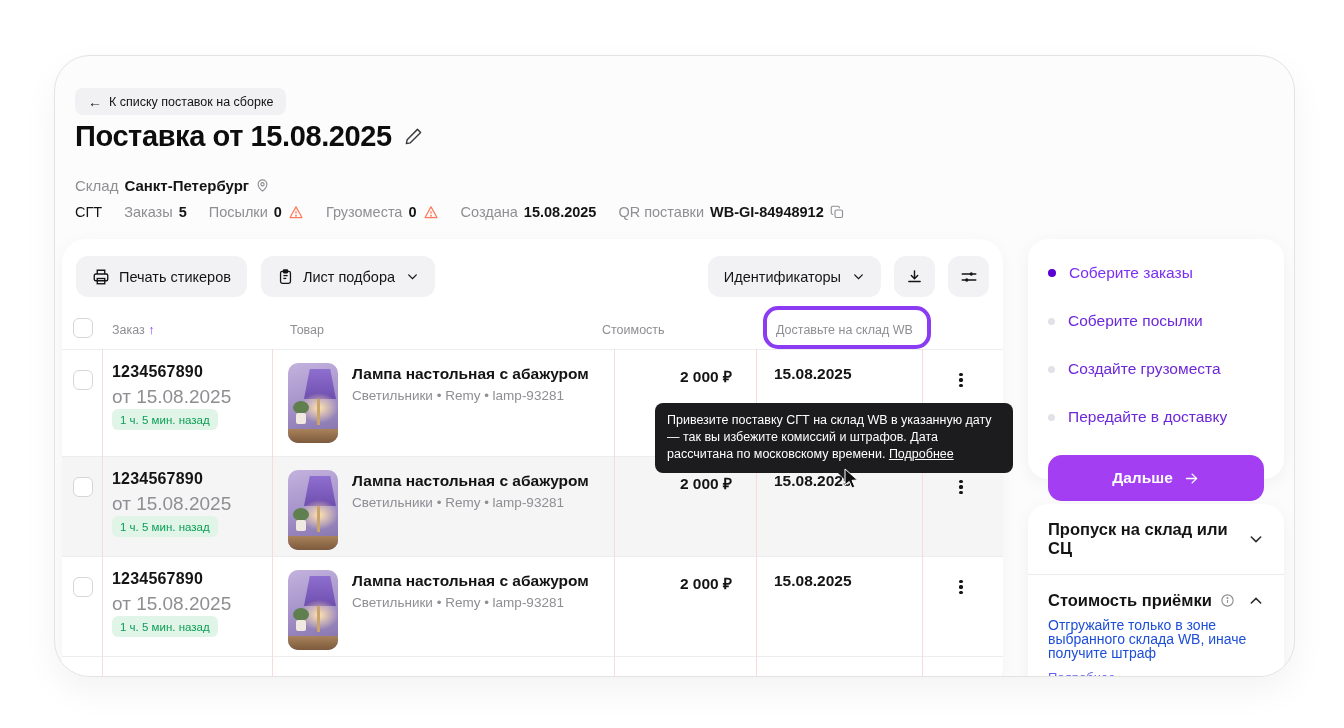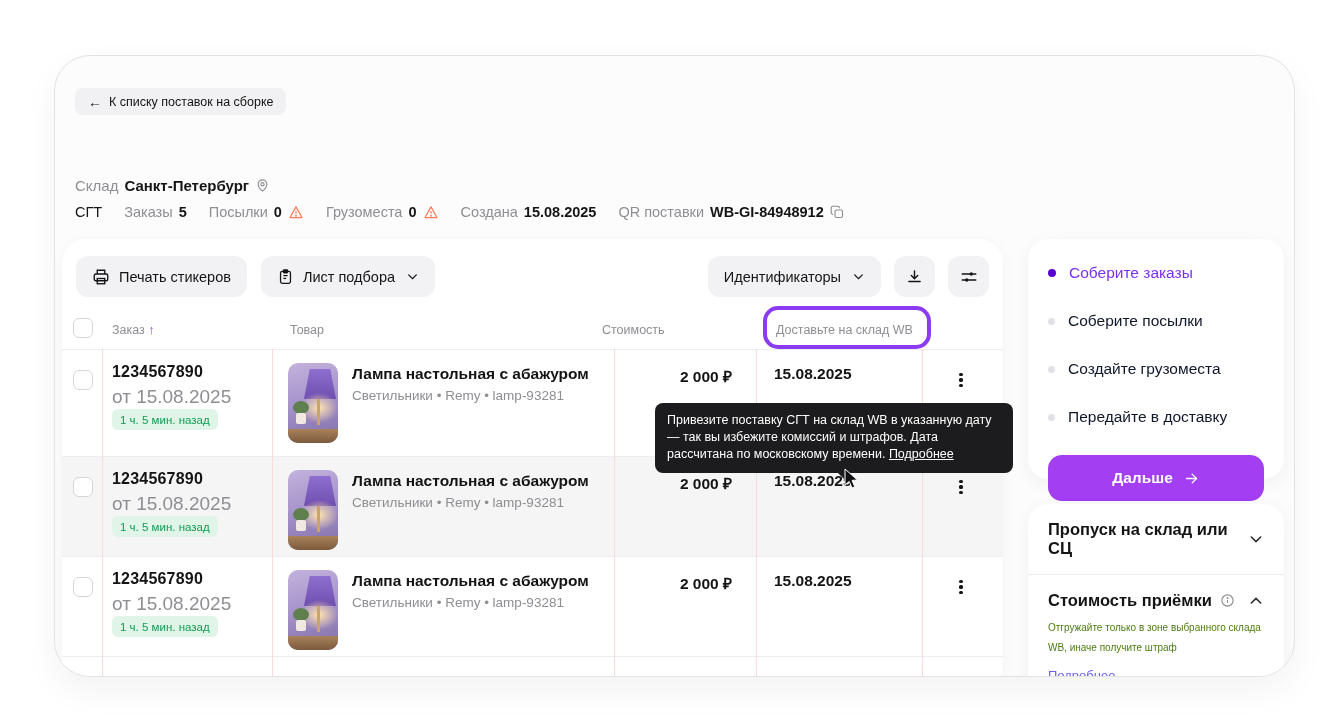--- a/index.html
+++ b/index.html
@@ -93,49 +93,57 @@
 
   .cursor { position:absolute; left:789px; top:412px; z-index:9; pointer-events:none; }
 
   
   .steps-card { position:absolute; left:973px; top:183px; width:256px; height:240px; background:#fff;
     border-radius:20px; box-shadow:0 4px 18px rgba(0,0,0,.05); padding:24px 20px; }
   .step { display:flex; align-items:center; gap:13px; height:20px; margin-bottom:28px; font-size:15.5px; font-weight:500; }
   .step .dot { width:8px; height:8px; border-radius:50%; }
   .step.active { color:#7b2ff2; }
   .step.active .dot { background:#5a00d0; }
-  .step.dim { color:#0f172a; }
+  .step.dim { color:#6d28d9; }
   .step.dim .dot { background:#e1e1e6; width:7px; height:7px; }
   .next-btn { width:100%; height:46px; margin-top:3px; border:none; border-radius:14px;
     background:#a33ef2; color:#fff; font-family:inherit; font-size:15.5px; font-weight:700;
     display:flex; align-items:center; justify-content:center; gap:10px; cursor:pointer; }
 
   .panel-card { position:absolute; left:973px; top:448px; width:256px; background:#fff; border-radius:20px;
     box-shadow:0 4px 18px rgba(0,0,0,.05); }
   .panel-head { display:flex; align-items:center; justify-content:space-between; padding:16px 20px;
     font-size:16.5px; font-weight:700; cursor:pointer; }
   .panel-head .t { display:flex; align-items:center; gap:8px; }
   .panel-divider { height:1px; background:#ececee; margin:0; }
   .panel-body { padding:2px 20px 16px; }
-  .panel-body p { font-size:10px; line-height:20px; color:#4d7c0f; max-width:214px; }
+  .panel-body p { font-size:14px; line-height:14px; color:#1d4ed8; max-width:214px; }
   .panel-link { display:inline-block; margin-top:10px; font-size:13px; color:#6563f2; cursor:pointer; }
 
   .chev-ic, .info-ic { color:#2c2c30; display:inline-flex; }
   svg { display:block; }
 </style>
 </head>
 <body>
 
 <div class="canvas">
 
   <div class="back-pill">
     <span class="arr">←</span>
     <span>К списку поставок на сборке</span>
   </div>
 
+  <div class="page-title">
+    <h1>Поставка от 15.08.2025</h1>
+    <span class="icon-btn-inline">
+      <svg width="19" height="19" viewBox="0 0 24 24" fill="none" stroke="#3a3a3e" stroke-width="1.8" stroke-linecap="round" stroke-linejoin="round">
+          <path d="M17 3l4 4L8 20l-5 1 1-5L17 3z"></path>
+        </svg>
+    </span>
+  </div>
 
   <div class="warehouse-line">
     <span class="muted">Склад</span>
     <span class="strong">Санкт-Петербург</span>
     <span class="icon-btn-inline" style="color:#8e8e93">
       <svg width="15" height="15" viewBox="0 0 24 24" fill="none" stroke="currentColor" stroke-width="1.8">
           <path d="M12 21s-7-5.5-7-11a7 7 0 0 1 14 0c0 5.5-7 11-7 11z"></path>
           <circle cx="12" cy="10" r="2.6"></circle>
         </svg>
     </span>

